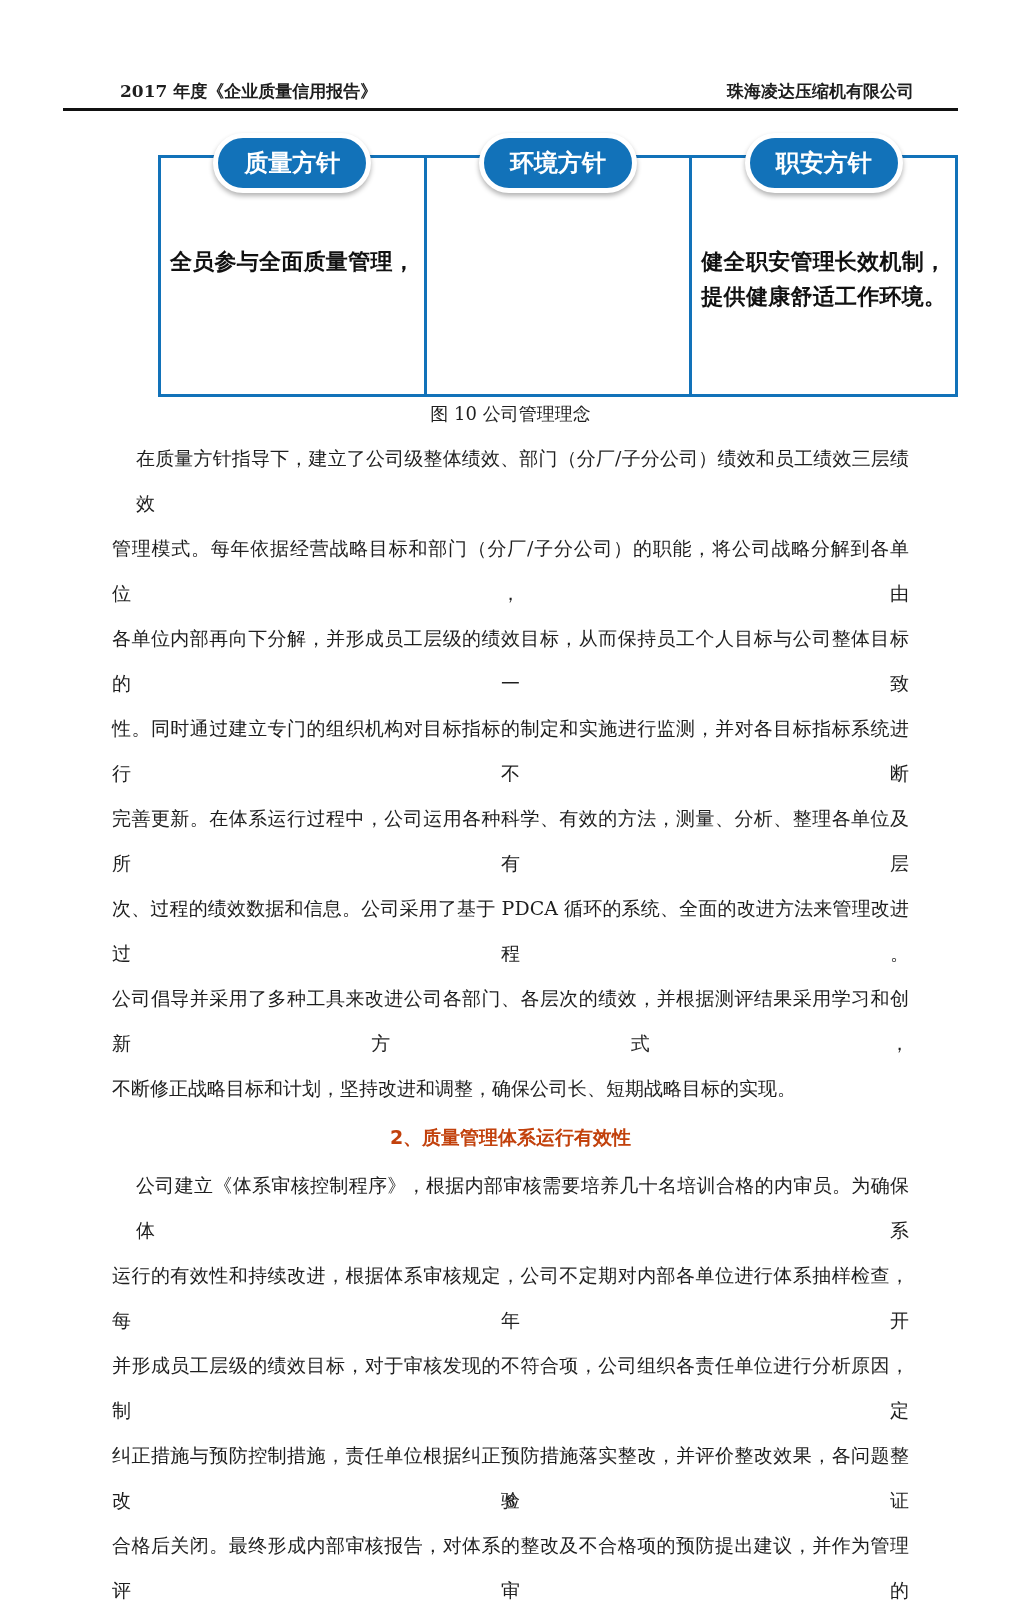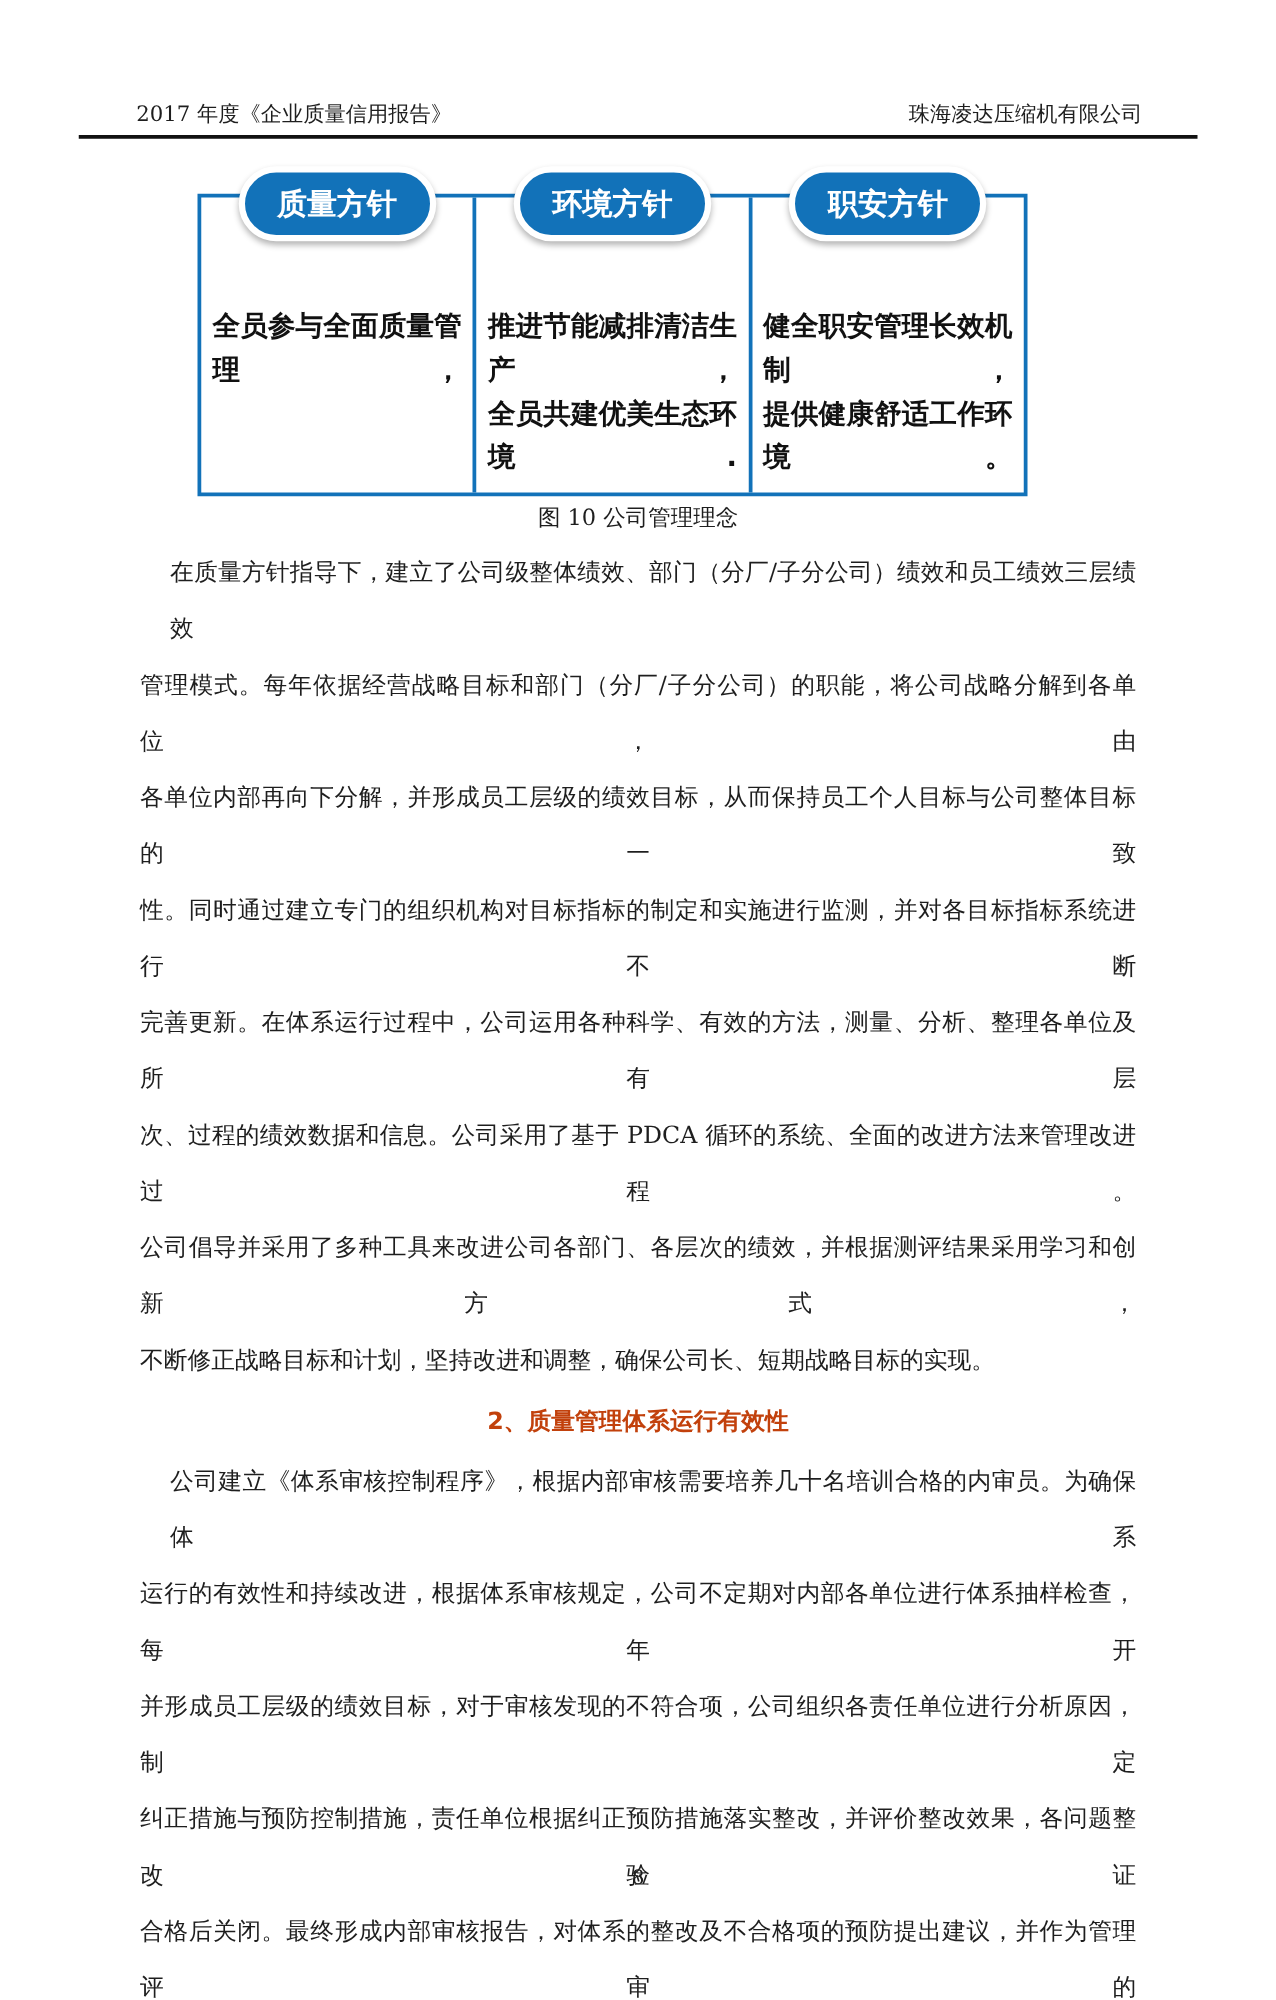--- a/index.html
+++ b/index.html
@@ -1,26 +1,26 @@
 <!DOCTYPE html>
 <html style="--blue: #1272b9;"><head>
 <meta charset="utf-8">
 <style>
   html,body{margin:0;padding:0;background:#e8e8e8;}
   .page{
     position:relative;width:1021px;height:1600px;margin:0 auto;background:#ffffff;
     font-family:"DejaVu Serif","Liberation Serif",serif;color:#1e1e1e;overflow:hidden;
   }
   
-  .hdr{position:absolute;top:80px;left:109px;right:112px;height:26px;font-size:17px;}
+  .hdr{position:absolute;top:80px;left:120px;right:112px;height:26px;font-size:17px;font-weight:bold;}
   .hdr-left{position:absolute;left:0;top:0;}
   .hdr-right{position:absolute;right:-5px;top:0;}
   .hdr-rule{position:absolute;top:108px;left:63px;width:895px;height:3px;background:#111;}
   
-  .figure{position:absolute;left:158px;top:155px;width:664px;height:242px;
+  .figure{position:absolute;left:158px;top:155px;width:800px;height:242px;
           border:3px solid var(--blue);display:flex;box-sizing:border-box;}
   .policy-col{position:relative;flex:1 1 0;box-sizing:border-box;padding:86px 9px 0 9px;}
   .policy-col.mid{border-left:3px solid var(--blue);border-right:3px solid var(--blue);}
   .tab{
     position:absolute;top:-25px;left:50%;transform:translateX(-50%);
     background:var(--blue);color:#fff;white-space:nowrap;
     font-family:"DejaVu Sans","Liberation Sans",sans-serif;font-weight:bold;font-size:24px;
     padding:9px 26px;border:5px solid #fff;border-radius:34px;
     box-shadow:0 3px 5px rgba(0,0,0,.3);
   }
@@ -55,24 +55,20 @@
 
   <div class="figure">
     <div class="policy-col">
       <div class="tab">质量方针</div>
       <div class="col-body">
           <div class="col-line">全员参与全面质量管理，</div>
         </div>
     </div>
     <div class="policy-col mid">
       <div class="tab">环境方针</div>
-      <div class="col-body">
-          <div class="col-line">推进节能减排清洁生产，</div>
-          <div class="col-line last">全员共建优美生态环境.</div>
-        </div>
     </div>
     <div class="policy-col">
       <div class="tab">职安方针</div>
       <div class="col-body">
           <div class="col-line">健全职安管理长效机制，</div>
           <div class="col-line last">提供健康舒适工作环境。</div>
         </div>
     </div>
   </div>
   <div class="fig-caption">图 10 公司管理理念</div>

